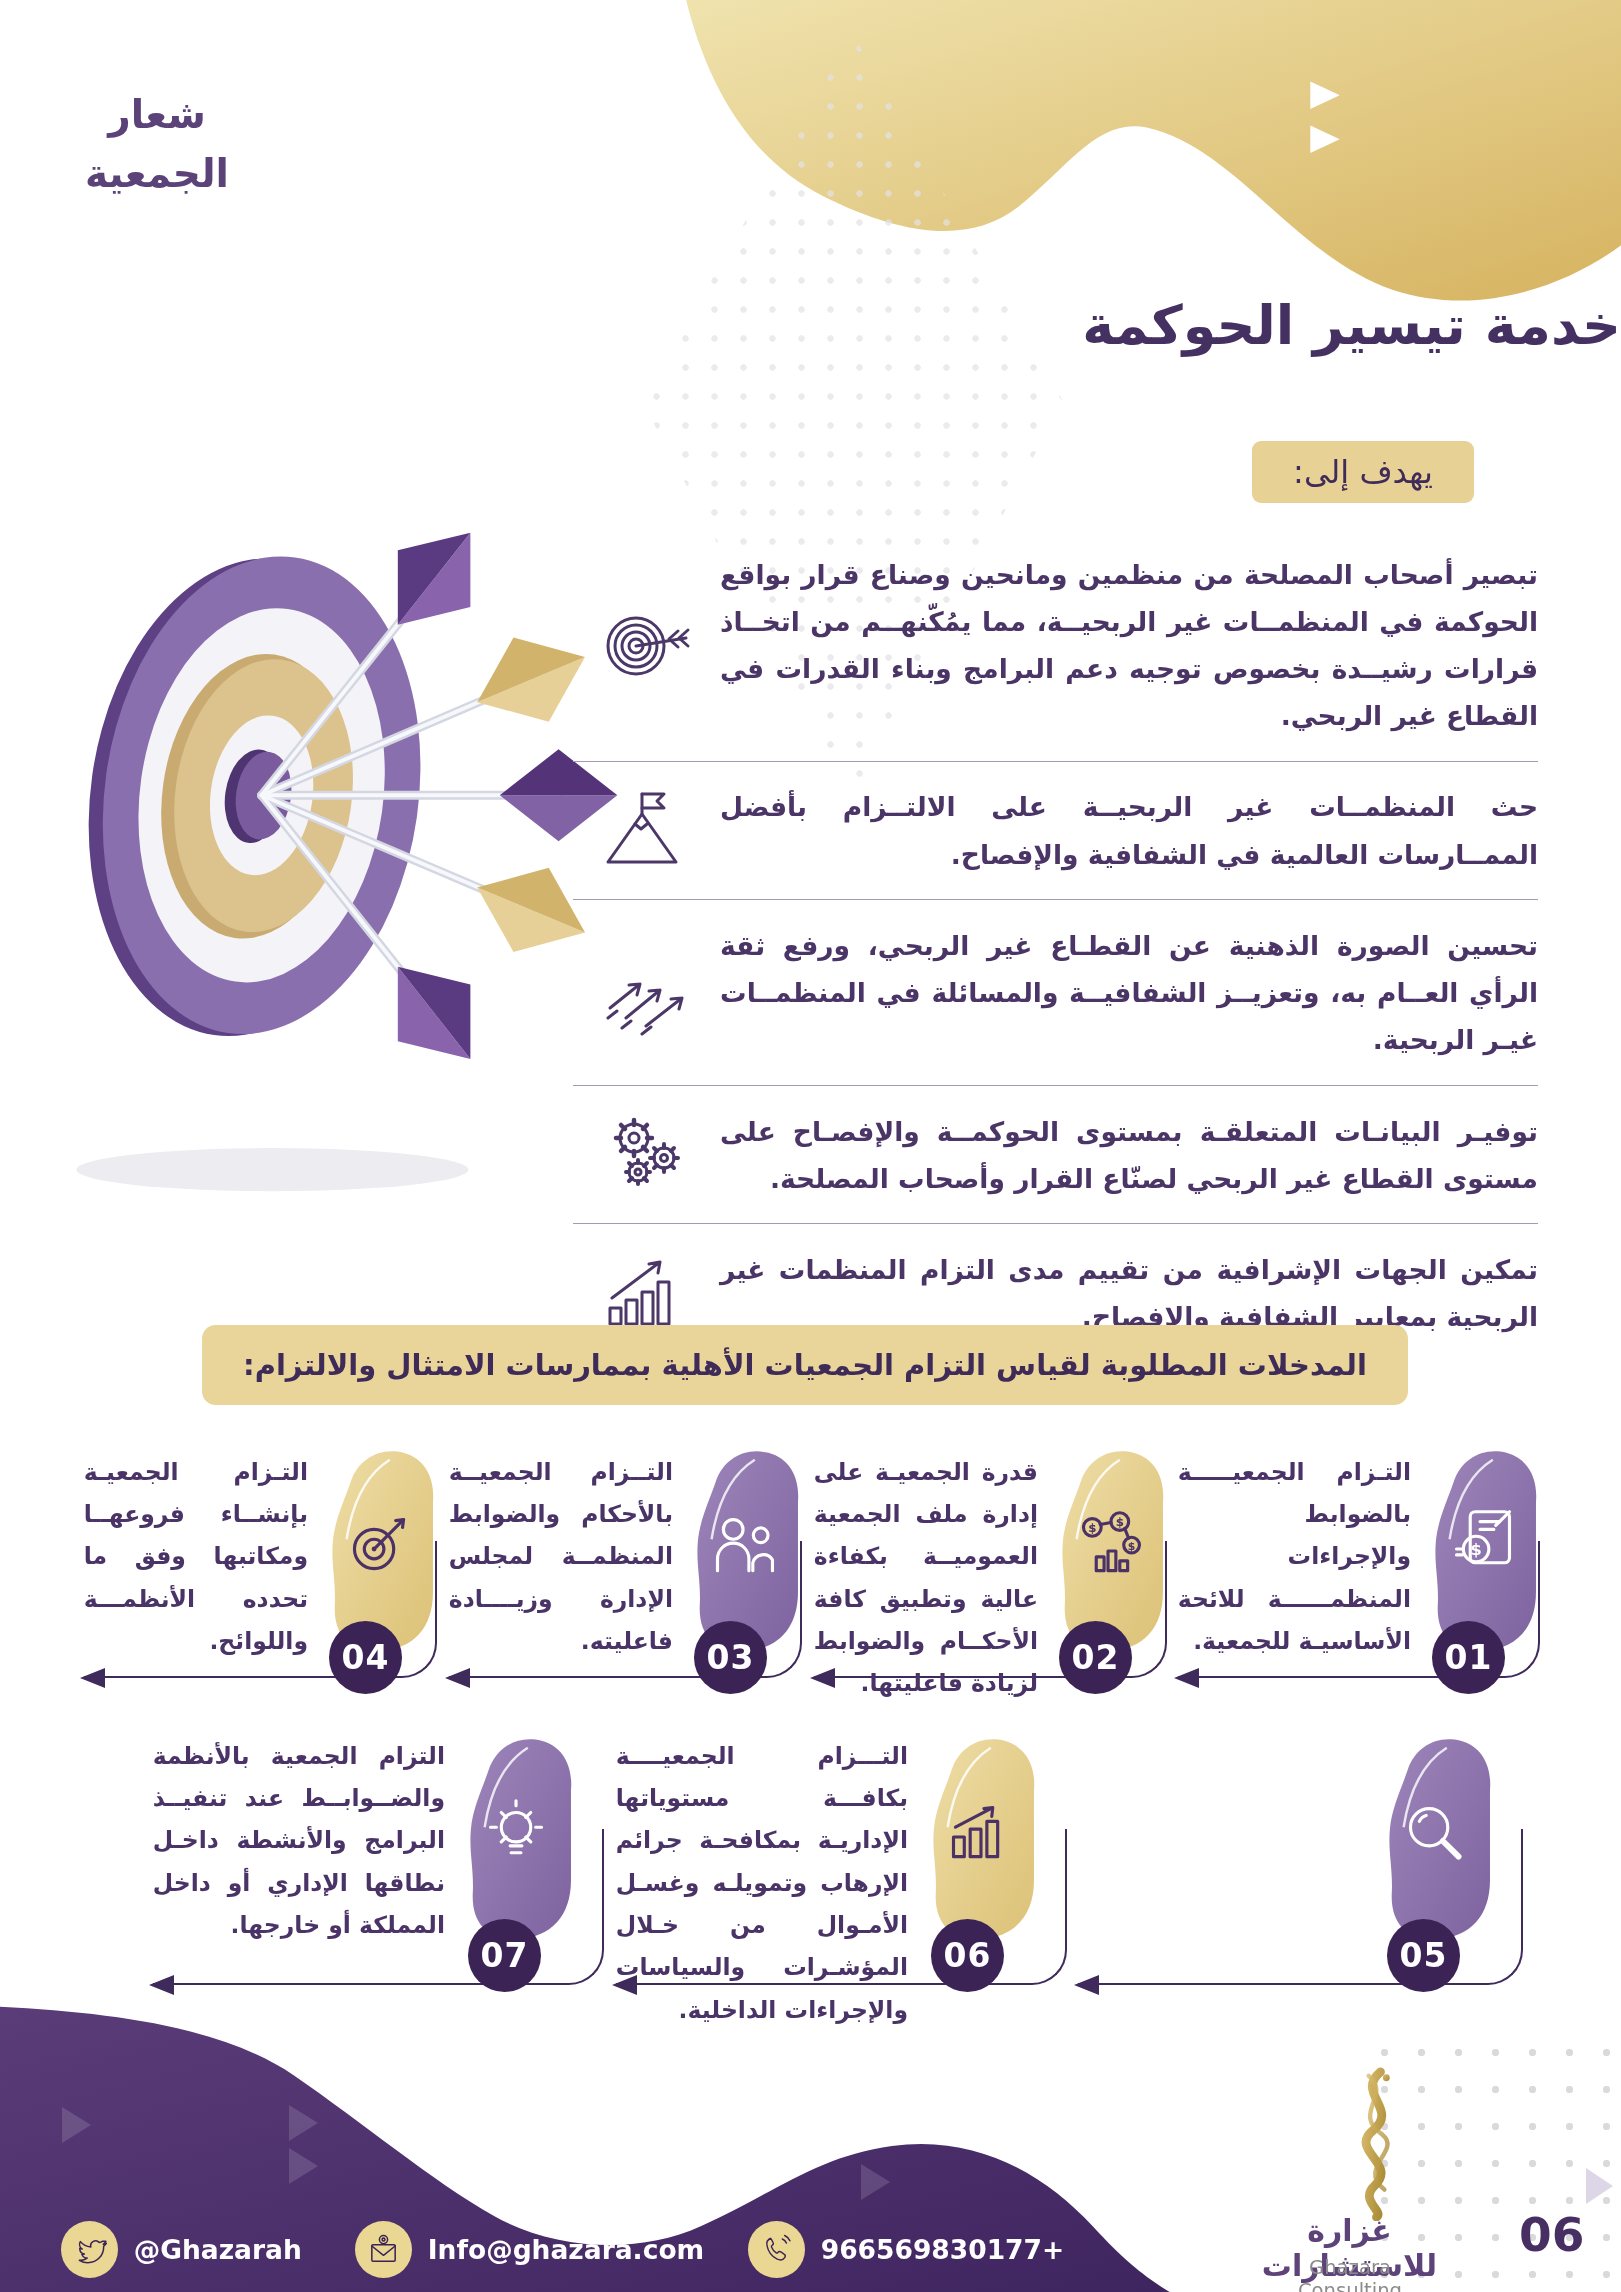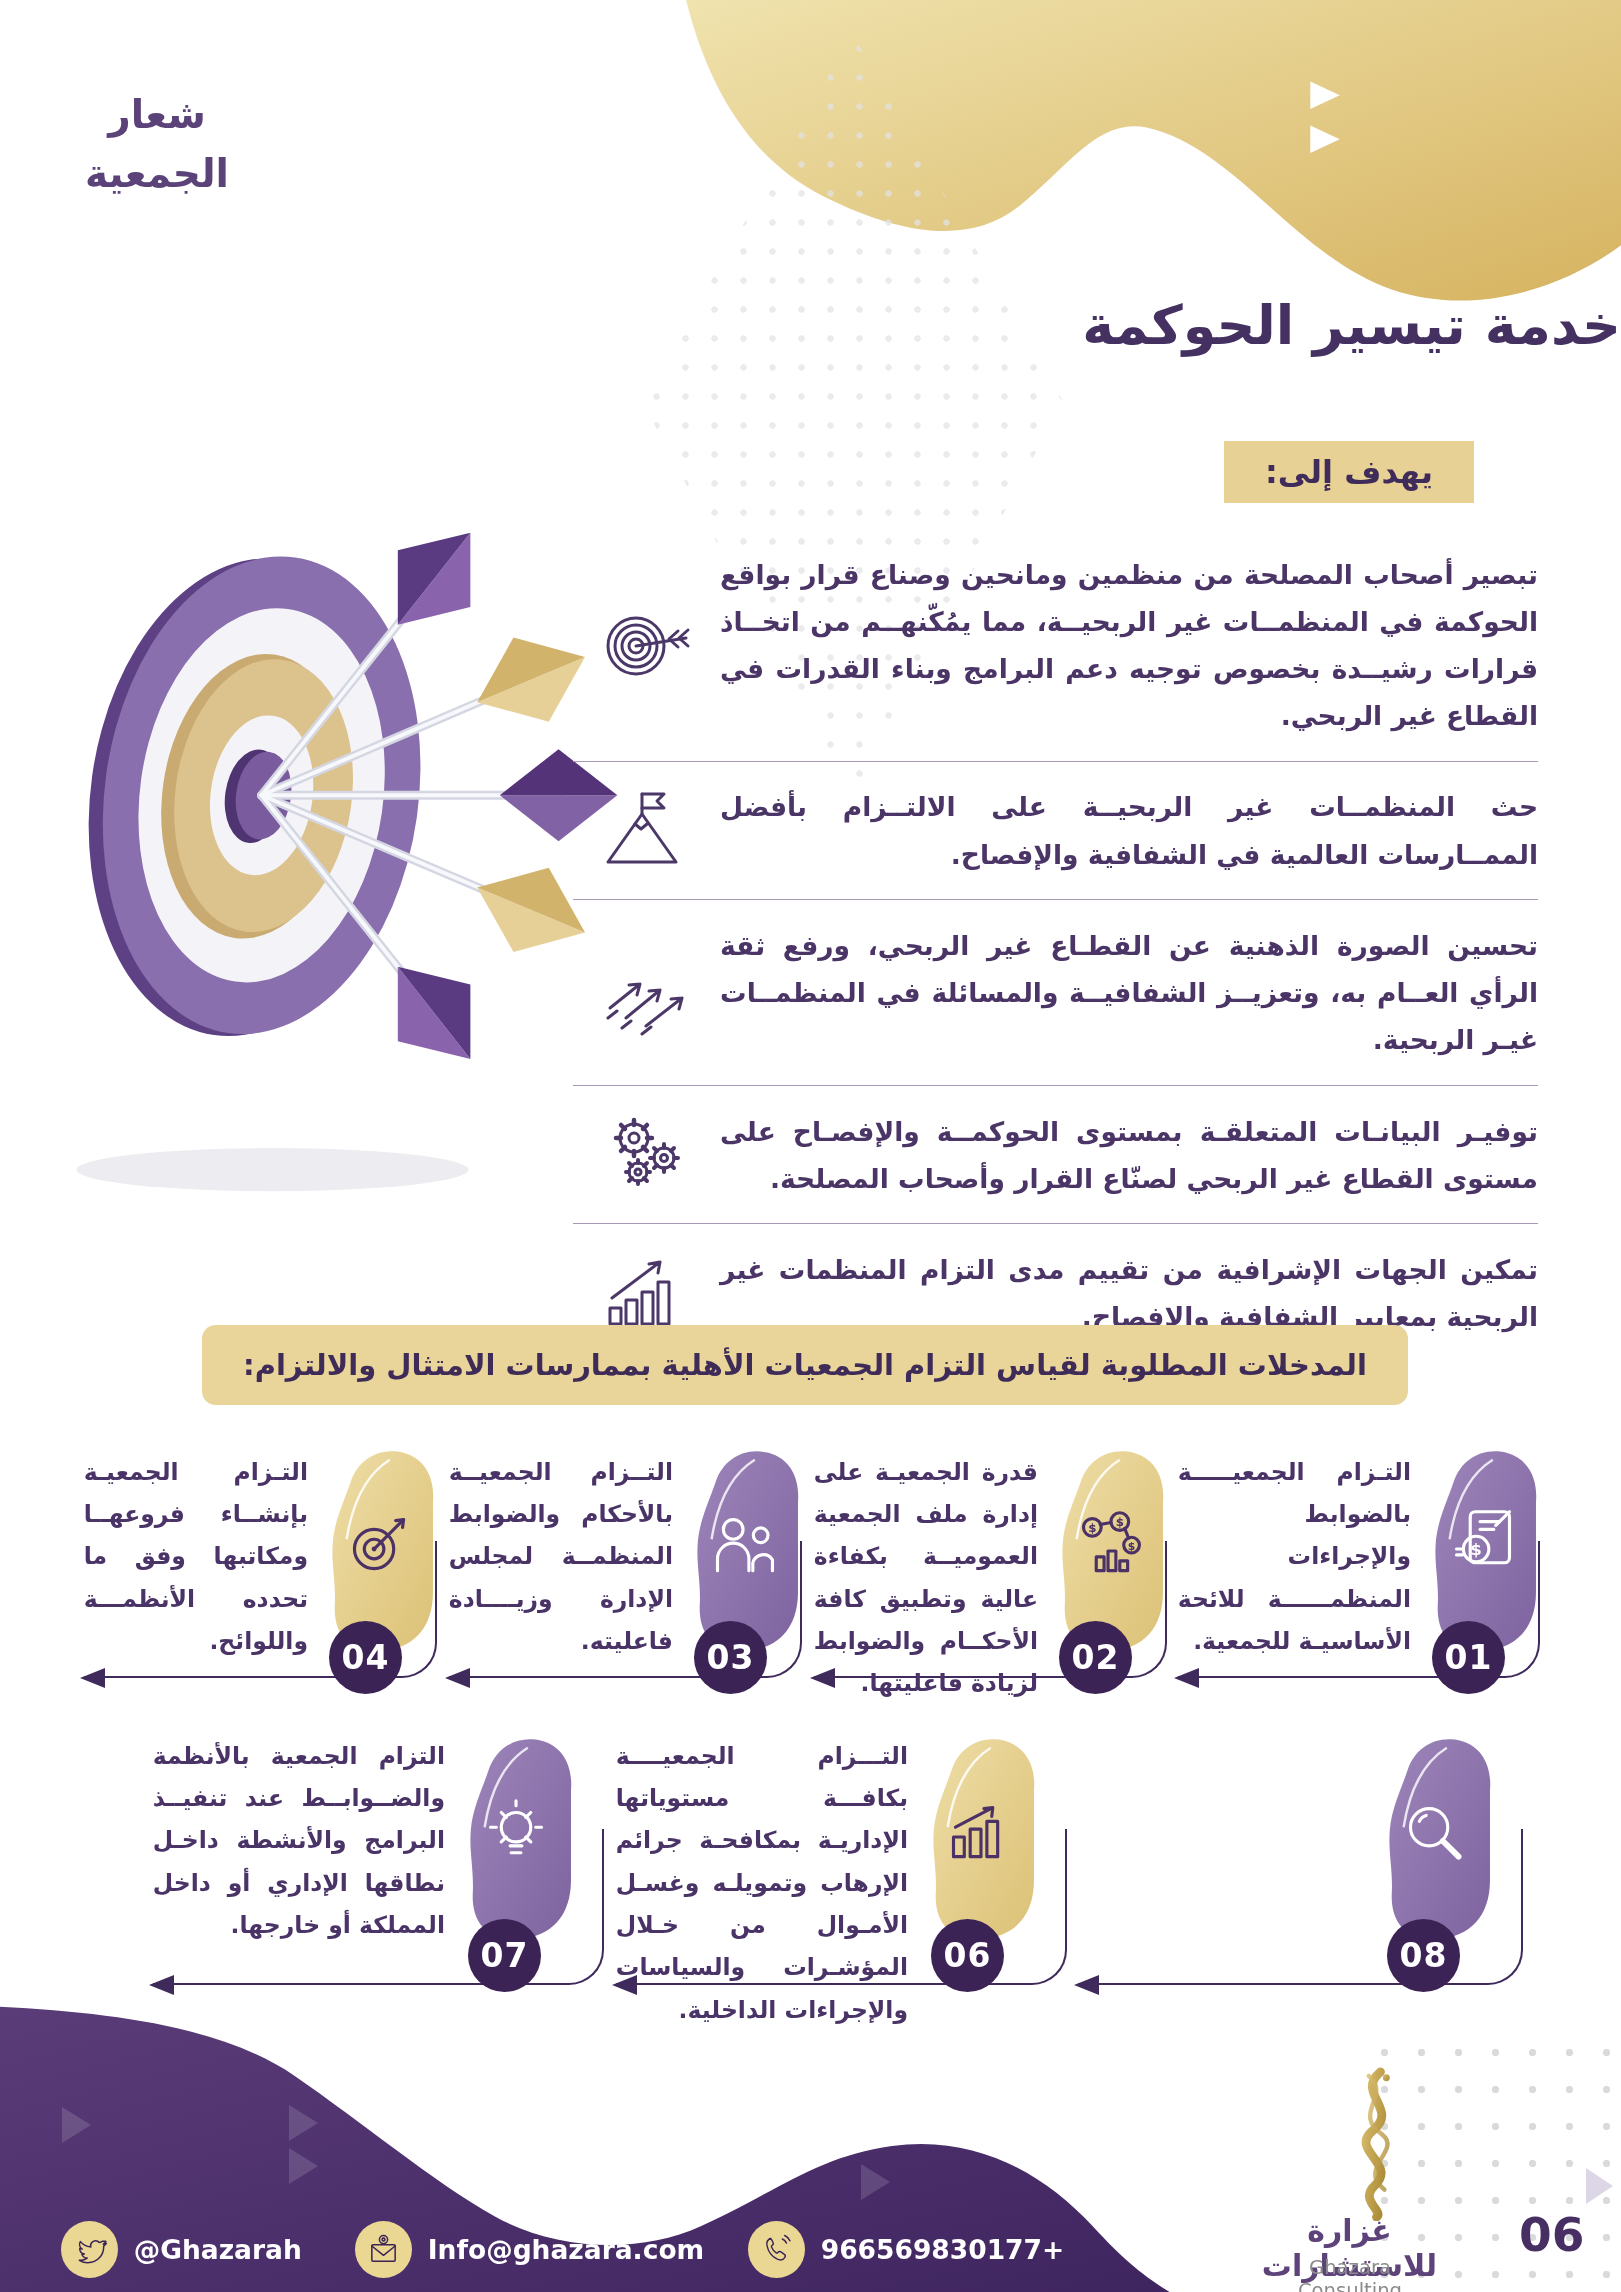--- a/index.html
+++ b/index.html
@@ -19,22 +19,22 @@
   .logo-placeholder{
     left:69px;top:86px;width:176px;text-align:center;
     font-size:39px;font-weight:bold;color:#5b4379;line-height:1.5;direction:rtl;
   }
   .page-title{
     left:0;right:0;top:294px;
     font-size:54px;font-weight:bold;color:#443061;direction:rtl;
   }
   
   .aims-badge{
-    right:147px;top:441px;background:#e8d194;border-radius:0;
-    padding:11.8px 41px;font-size:32px;font-weight:bold;color:#402c5a;direction:rtl;
+    right:147px;top:441px;background:#e8d194;border-radius:9px;
+    padding:11.8px 41px;font-size:32px;font-weight:normal;color:#402c5a;direction:rtl;
   }
   #target-illu{left:47px;top:505px;width:588px;height:706px;}
   .aims-list{left:573px;top:529px;width:965px;}
   .aim-item{
     display:flex;align-items:center;padding:21.6px 0;
     border-bottom:1.5px solid #a79ab9;
   }
   .aim-item:last-child{border-bottom:none;}
   .aim-icon{width:147px;flex:0 0 147px;display:flex;justify-content:center;align-items:center;}
   .aim-icon svg{stroke:#4b3869;fill:none;stroke-width:3;stroke-linecap:round;stroke-linejoin:round;}
@@ -342,21 +342,21 @@
   <div class="card-arrow"></div>
   <svg class="card-blob" viewBox="0 0 118 216">
     <path d="M30,38 C38,14 60,2 84,8 C106,14 116,34 114,58 L114,150 C114,186 94,208 60,210 C30,212 12,194 14,162 C15,138 10,120 12,98 C14,76 24,56 30,38 Z" fill="url(#bp)"></path>
     <path d="M26,96 C32,58 46,30 70,15" stroke="rgba(255,255,255,.8)" stroke-width="2.5" fill="none"></path>
     <g class="icon-light" transform="translate(26,72)">
       <circle cx="26" cy="24" r="19"></circle>
       <line x1="40" y1="38" x2="56" y2="54" stroke-width="6"></line>
       <path d="M16 18 a11 11 0 0 1 7 -6"></path>
     </g>
   </svg>
-  <div class="card-num">08</div>
+  <div class="card-num">05</div>
 </div>
 
 <div class="card row2" style="left:608px;top:1727px;width:459px;">
   <div class="card-bracket"></div>
   <div class="card-arrow"></div>
   <svg class="card-blob" viewBox="0 0 118 216">
     <path d="M30,38 C38,14 60,2 84,8 C106,14 116,34 114,58 L114,150 C114,186 94,208 60,210 C30,212 12,194 14,162 C15,138 10,120 12,98 C14,76 24,56 30,38 Z" fill="url(#bg1)"></path>
     <path d="M26,96 C32,58 46,30 70,15" stroke="rgba(255,255,255,.85)" stroke-width="2.5" fill="none"></path>
     <g class="icon-dark" transform="translate(26,72)">
       <rect x="6" y="34" width="11" height="20"></rect>

